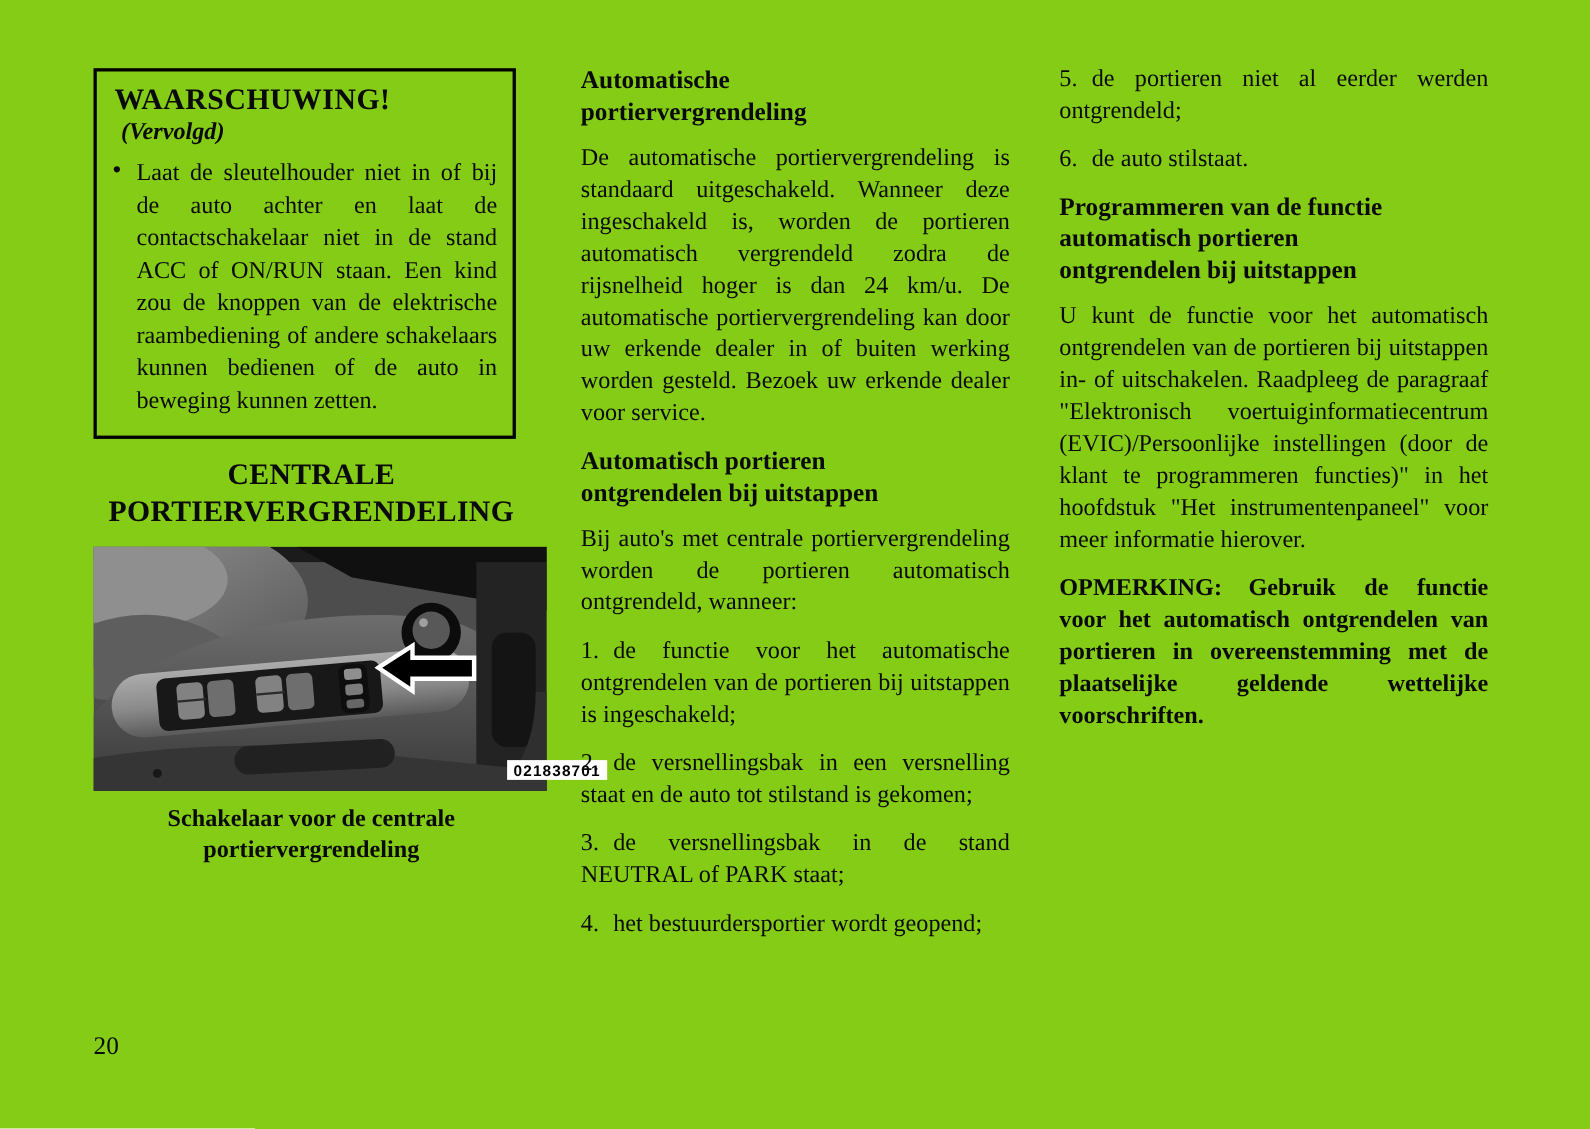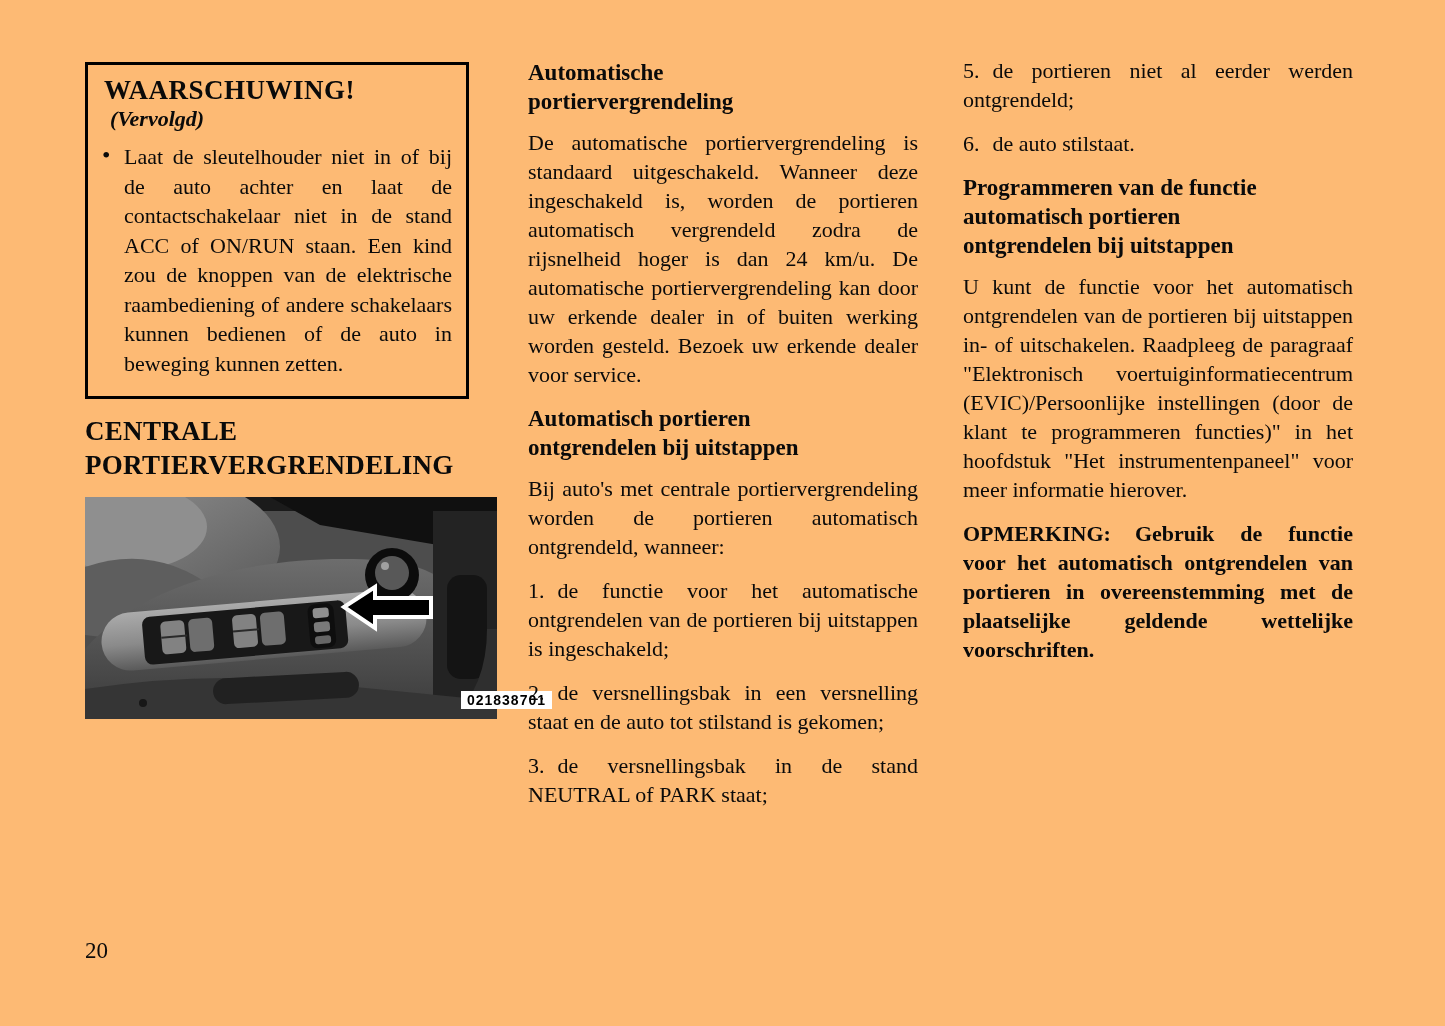--- a/index.html
+++ b/index.html
@@ -1,19 +1,19 @@
 <!DOCTYPE html>
 <html lang="nl"><head>
 <meta charset="utf-8">
 <style>
   html,body{margin:0;padding:0;background:#ffffff;}
   .page{
     position:relative;
     width:1445px;height:1026px;
-    background:#fdba74;
+    background:#84cc16;
     color:#0a0a0a;
     font-family:"Liberation Serif", serif;
     overflow:hidden;
   }
   .col{position:absolute;}
   .col1{left:85px;top:62px;width:396px;}
   .col2{left:528px;top:56px;width:390px;}
   .col3{left:963px;top:56px;width:390px;}
 
   .body{
@@ -37,20 +37,21 @@
     position:relative;padding-left:22px;
     font-size:22px;line-height:29.5px;text-align:justify;
   }
   .warn-bullet{position:absolute;left:0;top:-1px;font-size:24px;}
 
   
   .h-main{
     font-size:27px;line-height:34px;font-weight:bold;
     letter-spacing:.3px;
     margin:0 0 15px 0;
+    text-align:center;
   }
   .h-sub{
     font-size:23px;line-height:29px;font-weight:bold;
     margin:2px 0 12px 0;
   }
   .h-sub.w300{max-width:310px;}
   .h-sub.w330{max-width:336px;}
 
   
   .figure{position:relative;width:472px;height:222px;margin:0 0 11px 0;}
@@ -149,40 +150,44 @@
 
         <path d="M0,192 Q130,172 250,188 L412,204 L412,222 L0,222 Z" fill="#353535"></path>
         <rect x="128" y="178" width="146" height="26" rx="13" fill="#212121" transform="rotate(-3 201 191)"></rect>
         <circle cx="58" cy="206" r="4" fill="#171717"></circle>
 
         <polygon points="259,110 290,90 290,101 346,101 346,120 290,120 290,131" fill="#000000" stroke="#ffffff" stroke-width="4"></polygon>
       </svg>
       <div class="fig-code">021838701</div>
     </div>
 
+    <div class="fig-caption">Schakelaar voor de centrale portiervergrendeling</div>
   </div>
 
   <div class="col col2">
 
     <h2 class="h-sub w300">Automatische portiervergrendeling</h2>
 
     <p class="body">De automatische portiervergrendeling is standaard uitgeschakeld. Wanneer deze ingeschakeld is, worden de portieren automatisch vergrendeld zodra de rijsnelheid hoger is dan 24 km/u. De automatische portiervergrendeling kan door uw erkende dealer in of buiten werking worden gesteld. Bezoek uw erkende dealer voor service.</p>
 
     <h2 class="h-sub w330">Automatisch portieren ontgrendelen bij uitstappen</h2>
 
     <p class="body">Bij auto's met centrale portiervergrendeling worden de portieren automatisch ontgrendeld, wanneer:</p>
 
     <p class="body item">
       <span class="num">1.</span><span>de functie voor het automatische ontgrendelen van de portieren bij uitstappen is ingeschakeld;</span>
     </p>
     <p class="body item">
       <span class="num">2.</span><span>de versnellingsbak in een versnelling staat en de auto tot stilstand is gekomen;</span>
     </p>
     <p class="body item">
       <span class="num">3.</span><span>de versnellingsbak in de stand NEUTRAL of PARK staat;</span>
+    </p>
+    <p class="body item">
+      <span class="num">4.</span><span>het bestuurdersportier wordt geopend;</span>
     </p>
   </div>
 
   <div class="col col3">
 
     <p class="body item">
       <span class="num">5.</span><span>de portieren niet al eerder werden ontgrendeld;</span>
     </p>
     <p class="body item">
       <span class="num">6.</span><span>de auto stilstaat.</span>

